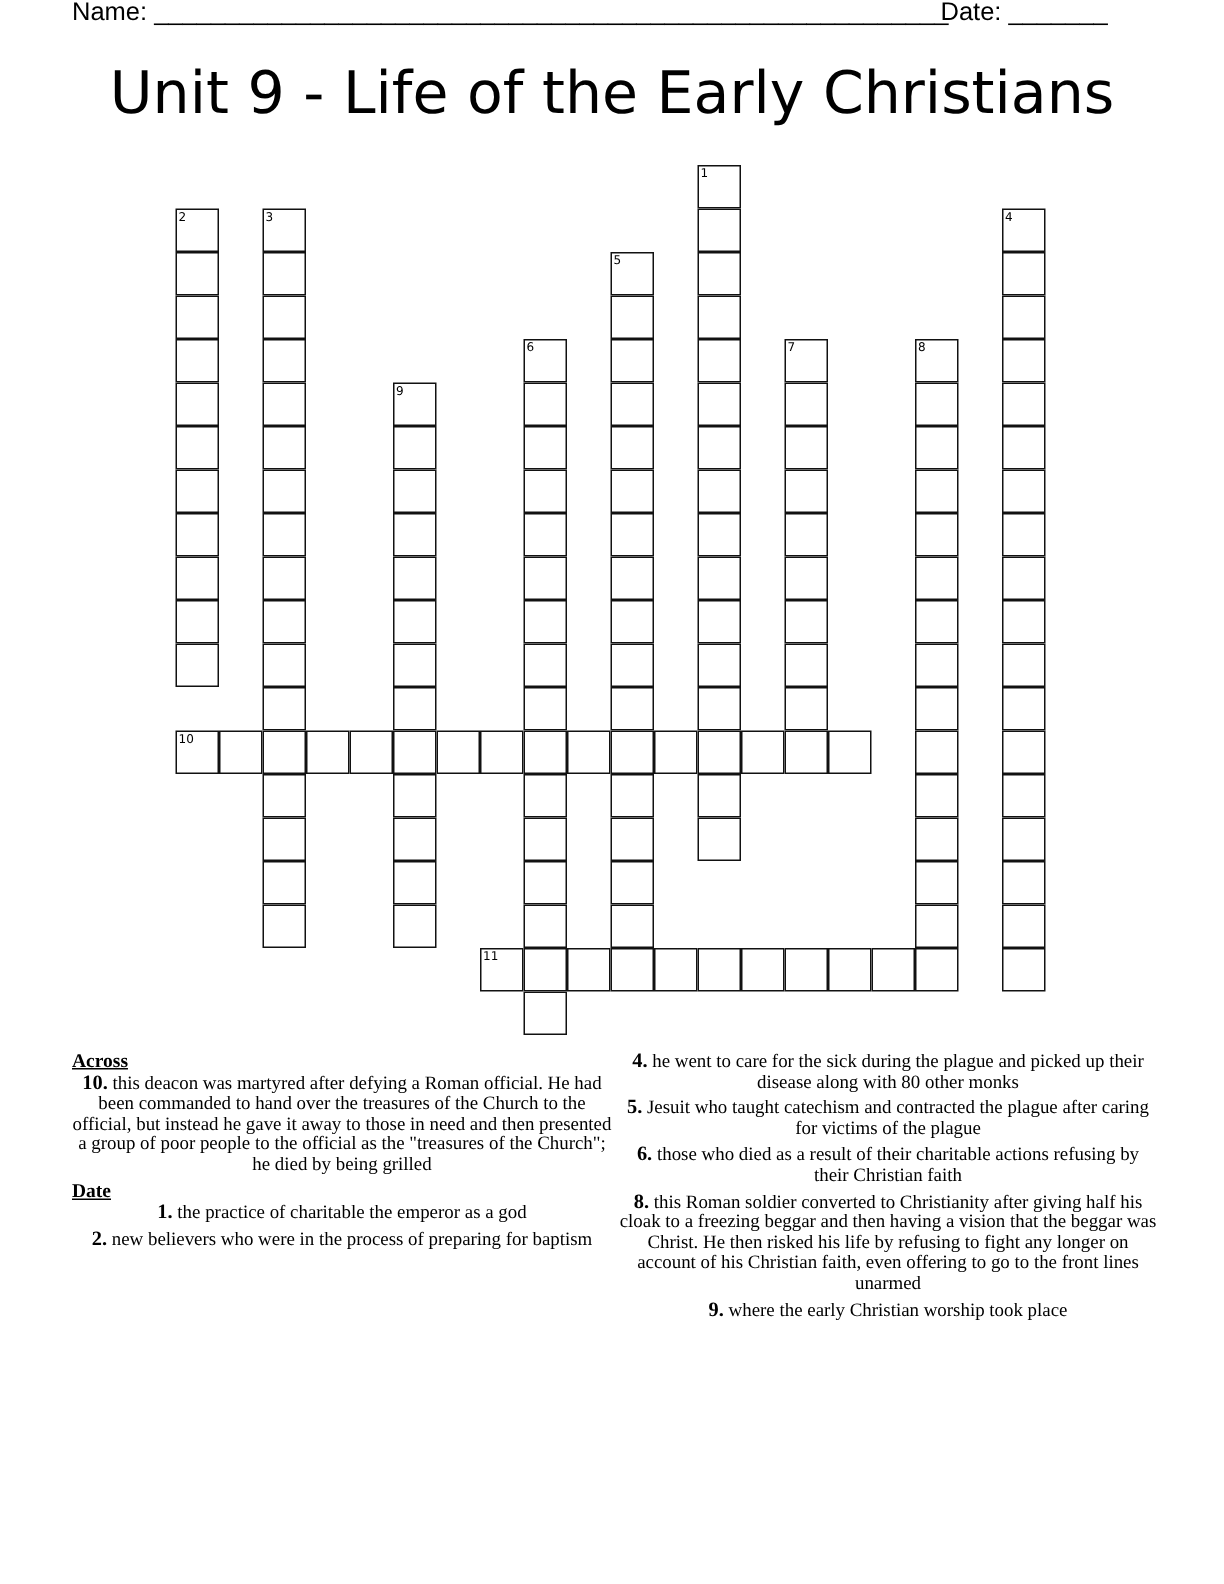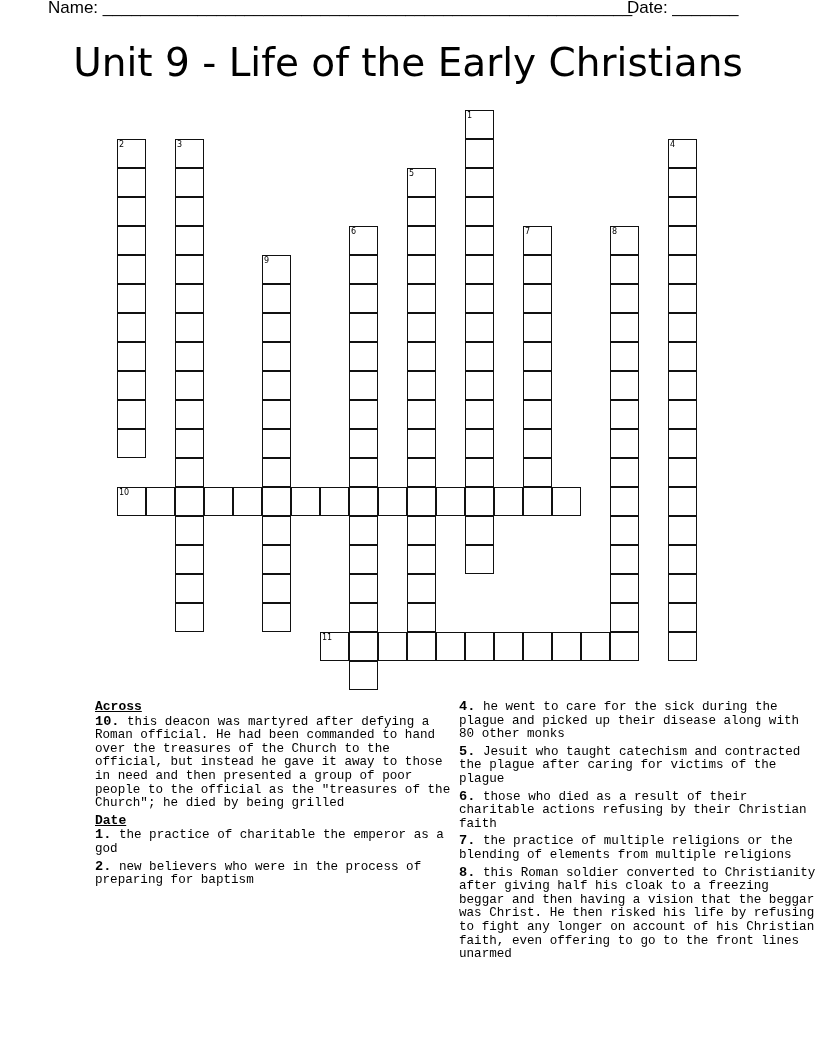--- a/index.html
+++ b/index.html
@@ -3,24 +3,24 @@
 <meta charset="utf-8">
 <style>
   html, body { margin: 0; padding: 0; background: #ffffff; }
   body { width: 816px; height: 1056px; position: relative; overflow: hidden; font-family: "DejaVu Sans", sans-serif; color: #000; }
   .header-line { position: absolute; top: -2px; left: 48px; width: 700px; font-family: "Liberation Sans", sans-serif; font-size: 17px; white-space: nowrap; }
   .header-line .date { position: absolute; left: 579px; top: 0; }
   .title { position: absolute; top: 40px; left: 0; width: 816px; text-align: center; font-family: "DejaVu Sans", sans-serif; font-size: 39px; font-weight: normal; letter-spacing: 0px; }
   .grid { position: absolute; left: 0; top: 0; width: 816px; height: 700px; }
   .cell { position: absolute; width: 29px; height: 29px; box-sizing: border-box; border: 1.5px solid #111; background: #fff; }
   .cell .num { position: absolute; top: 0px; left: 1px; font-family: "DejaVu Sans", sans-serif; font-size: 8px; line-height: 9px; }
-  .clues { position: absolute; top: 700px; font-family: Liberation Mono, monospace; font-size: 12.6px; line-height: 13.6px; margin-left: 47px; }
+  .clues { position: absolute; top: 700px; font-family: Liberation Serif, serif; font-size: 12.6px; line-height: 13.6px; }
   .clues.left { left: 48px; width: 360px; }
   .clues.right { left: 412px; width: 360px; }
-  .clue { margin-bottom: 3px; }
+  .clue { margin-bottom: 3px; text-align: center; }
   .clue .n { font-weight: bold; font-size: 13.6px; }
   .section-head { font-weight: bold; text-decoration: underline; font-size: 13px; margin-bottom: 1px; }
 </style>
 </head>
 <body>
 
 <div class="header-line">
   <span>Name: ________________________________________________________</span>
   <span class="date">Date: _______</span>
 </div>
@@ -227,20 +227,20 @@
   </div>
   <div class="clue">
     <span class="n">5.</span>
     <span>Jesuit who taught catechism and contracted the plague after caring for victims of the plague</span>
   </div>
   <div class="clue">
     <span class="n">6.</span>
     <span>those who died as a result of their charitable actions refusing by their Christian faith</span>
   </div>
   <div class="clue">
-    <span class="n">7.</span>
-    <span>the practice of multiple religions or the blending of elements from multiple religions</span>
-  </div>
-  <div class="clue">
     <span class="n">8.</span>
     <span>this Roman soldier converted to Christianity after giving half his cloak to a freezing beggar and then having a vision that the beggar was Christ. He then risked his life by refusing to fight any longer on account of his Christian faith, even offering to go to the front lines unarmed</span>
   </div>
+  <div class="clue">
+    <span class="n">9.</span>
+    <span>where the early Christian worship took place</span>
+  </div>
 </div>
 
 </body></html>

